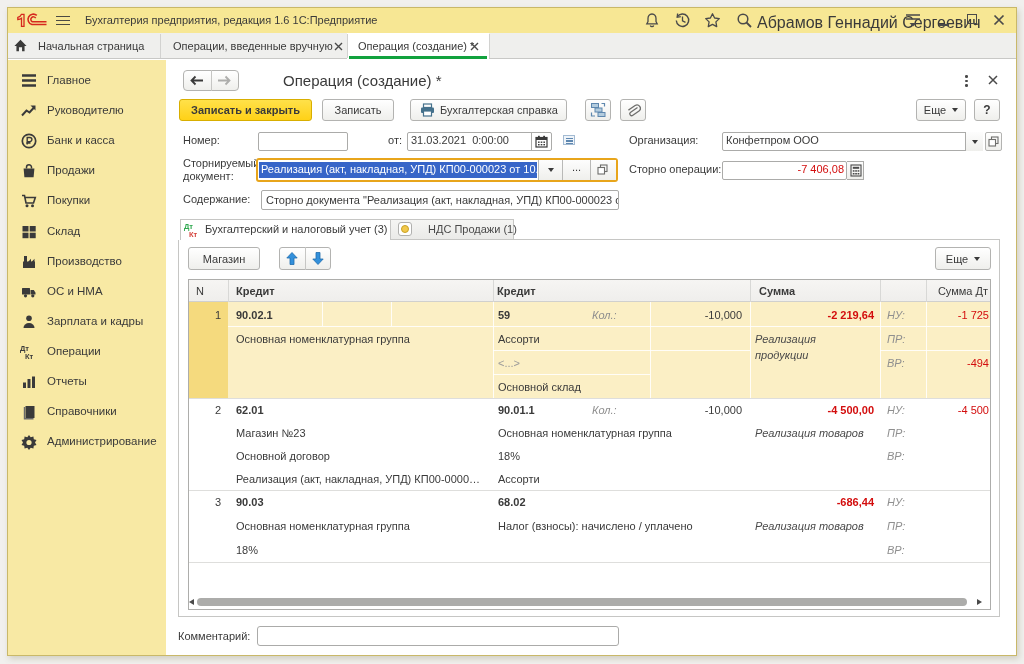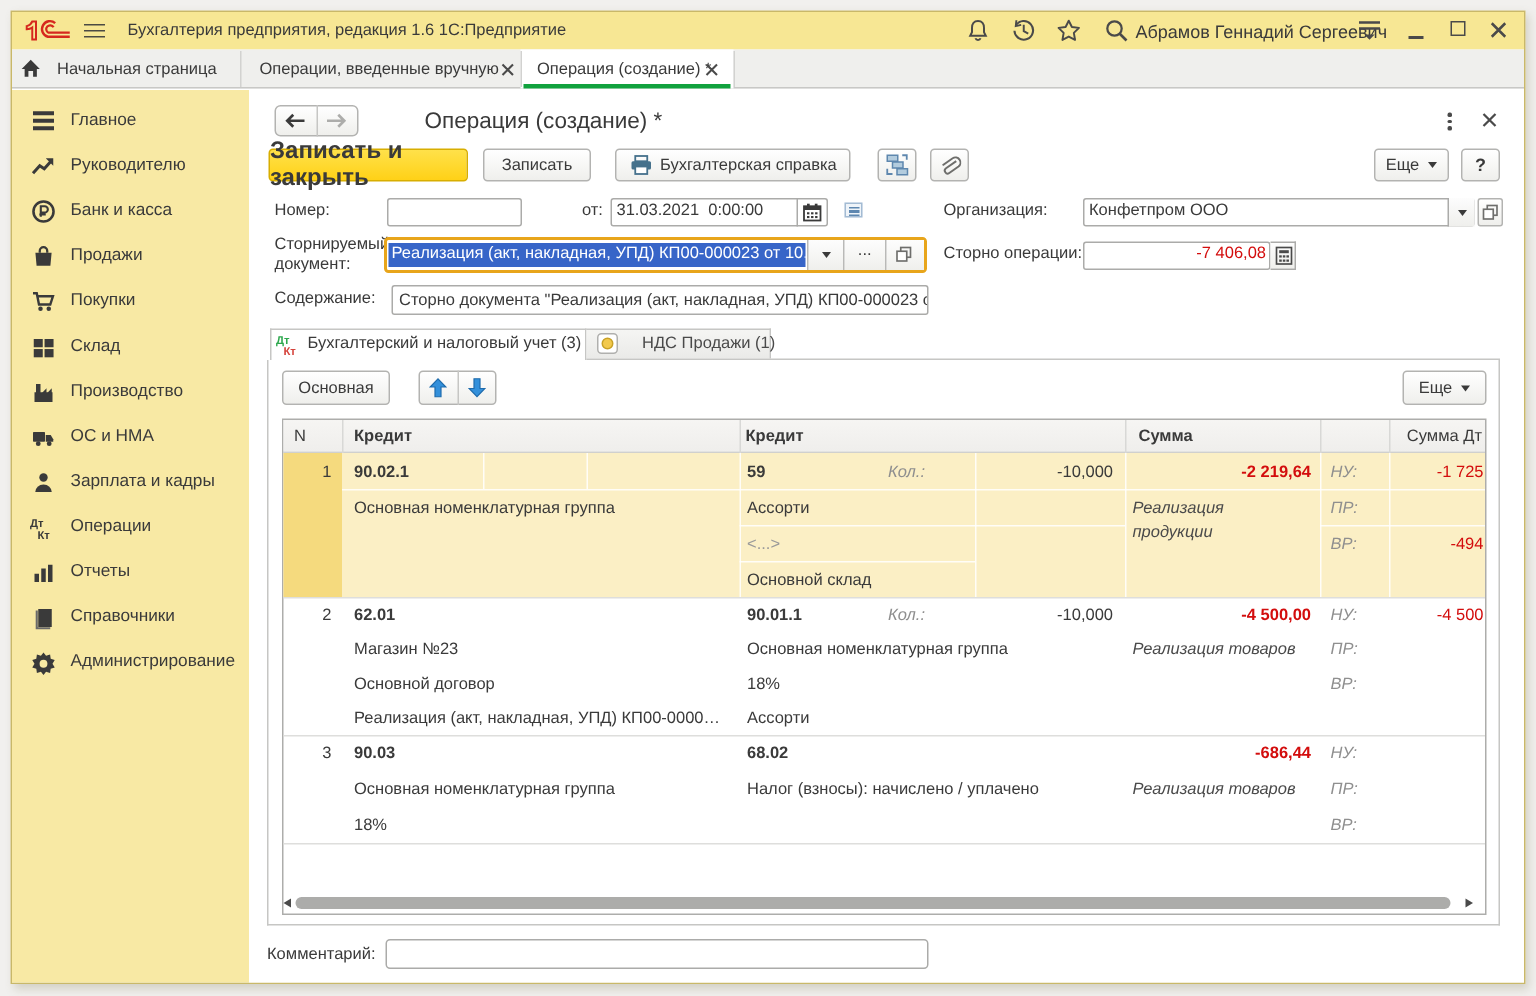--- a/index.html
+++ b/index.html
@@ -42,21 +42,21 @@
   <path d="M3.6 1.5 L3.2 5.3 L6.8 4.6" fill="none" stroke="#4A4A4A" stroke-width="1.3"></path>
   <path d="M8.5 4.5 V8.8 L11.5 10.4" fill="none" stroke="#4A4A4A" stroke-width="1.3"></path>
  </svg>
  <svg class="ab" style="left:704px;top:12px" width="17" height="17" viewBox="0 0 17 17">
   <path d="M8.5 1.8 L10.6 6 L15.3 6.6 L11.9 9.9 L12.7 14.6 L8.5 12.4 L4.3 14.6 L5.1 9.9 L1.7 6.6 L6.4 6 Z" fill="none" stroke="#4A4A4A" stroke-width="1.3" stroke-linejoin="round"></path>
  </svg>
  <svg class="ab" style="left:736px;top:12px" width="17" height="17" viewBox="0 0 17 17">
   <circle cx="7" cy="7" r="4.8" fill="none" stroke="#4A4A4A" stroke-width="1.5"></circle>
   <path d="M10.5 10.5 L15 15" stroke="#4A4A4A" stroke-width="1.8"></path>
  </svg>
- <div class="ab nw" style="left:757px;top:14px;font-size:12px">Абрамов Геннадий Сергеевич</div>
+ <div class="ab nw" style="left:757px;top:14px;font-size:16px">Абрамов Геннадий Сергеевич</div>
  <svg class="ab" style="left:905px;top:13px" width="16" height="15" viewBox="0 0 16 15">
   <path d="M1 2 H15 M1 6 H15" stroke="#4A4A4A" stroke-width="1.6"></path>
   <path d="M4.5 10 H11.5 L8 13.5 Z" fill="#4A4A4A"></path>
  </svg>
  <div class="ab" style="left:939px;top:24px;width:10px;height:2px;background:#4A4A4A"></div>
  <div class="ab" style="left:967px;top:14px;width:10px;height:10px;border:1.6px solid #4A4A4A"></div>
  <svg class="ab" style="left:993px;top:14px" width="12" height="12" viewBox="0 0 12 12">
   <path d="M1.5 1.5 L10.5 10.5 M10.5 1.5 L1.5 10.5" stroke="#4A4A4A" stroke-width="1.7"></path>
  </svg>
 </div>
@@ -169,21 +169,21 @@
       <path d="M1 5.5 H12.5 M8.5 1.5 L12.5 5.5 L8.5 9.5" stroke="#ADADAB" stroke-width="1.8" fill="none"></path>
     </svg>
  <div class="ab nw" style="left:283px;top:72px;font-size:15px">Операция (создание) *</div>
  <div class="ab" style="left:965px;top:75px;width:2.5px;height:2.5px;background:#4A4A4A;border-radius:50%"></div>
  <div class="ab" style="left:965px;top:79.5px;width:2.5px;height:2.5px;background:#4A4A4A;border-radius:50%"></div>
  <div class="ab" style="left:965px;top:84px;width:2.5px;height:2.5px;background:#4A4A4A;border-radius:50%"></div>
  <svg class="ab" style="left:988px;top:75px" width="10" height="10" viewBox="0 0 10 10">
       <path d="M1 1 L9 9 M9 1 L1 9" stroke="#4A4A4A" stroke-width="1.5"></path>
     </svg>
  <div class="ab" style="left:179px;top:99px;width:133px;height:22px;border:1px solid #D8AE00;border-radius:3px;background:linear-gradient(#FFE14A,#FFD117);display:flex;align-items:center;justify-content:center">
-      <span class="b" style="font-size:16px">Записать и закрыть</span>
+      <span class="b" style="font-size:11px">Записать и закрыть</span>
     </div>
  <div class="btn" style="left:322px;top:99px;width:72px;height:22px">Записать</div>
  <div class="btn" style="left:410px;top:99px;width:157px;height:22px"></div>
  <svg class="ab" style="left:420px;top:103px" width="15" height="14" viewBox="0 0 15 14">
       <rect x="3.5" y="1" width="8" height="3.5" fill="none" stroke="#45718C" stroke-width="1.2"></rect>
       <rect x="1" y="4.5" width="13" height="5.5" rx="1" fill="#45718C"></rect>
       <rect x="3.5" y="8" width="8" height="5" fill="#FFF" stroke="#45718C" stroke-width="1.2"></rect>
     </svg>
  <div class="ab nw" style="left:440px;top:104px">Бухгалтерская справка</div>
  <div class="btn" style="left:585px;top:99px;width:26px;height:22px"></div>
@@ -284,21 +284,21 @@
       <text x="0" y="7" font-size="7.5" font-weight="bold" fill="#2EA84E" font-family="Liberation Sans">Дт</text>
       <text x="5" y="14.5" font-size="7.5" font-weight="bold" fill="#D5433C" font-family="Liberation Sans">Кт</text>
     </svg>
  <div class="ab nw" style="left:205px;top:223px">Бухгалтерский и налоговый учет (3)</div>
  <div class="ab" style="left:398px;top:222px;width:14px;height:14px;border:1px solid #B0B0AE;border-radius:3px;background:#FFF"></div>
  <div class="ab" style="left:401px;top:225px;width:8px;height:8px;border-radius:50%;background:#F2C94C;border:1px solid #C9A227"></div>
  <div class="ab nw" style="left:428px;top:223px;color:#4A4A4A">НДС Продажи (1)</div>
  <div class="ab" style="left:178px;top:240px;width:1px;height:377px;background:#C6C6C4"></div>
  <div class="ab" style="left:999px;top:240px;width:1px;height:377px;background:#C6C6C4"></div>
  <div class="ab" style="left:178px;top:616px;width:822px;height:1px;background:#C6C6C4"></div>
- <div class="btn" style="left:188px;top:247px;width:72px;height:23px">Основная</div>
+ <div class="btn" style="left:188px;top:247px;width:72px;height:23px">Магазин</div>
  <div class="btn" style="left:279px;top:247px;width:52px;height:23px"></div>
  <div class="ab" style="left:305px;top:247px;width:1px;height:23px;background:#C6C6C4"></div>
  <svg class="ab" style="left:285px;top:251px" width="14" height="15" viewBox="0 0 14 15">
       <path d="M5 13.5 V7 H1.8 L7 1.5 L12.2 7 H9 V13.5 Z" fill="#3390DB" stroke="#1F6CAD" stroke-width="0.8"></path>
     </svg>
  <svg class="ab" style="left:311px;top:251px" width="14" height="15" viewBox="0 0 14 15">
       <path d="M5 1.5 V8 H1.8 L7 13.5 L12.2 8 H9 V1.5 Z" fill="#3390DB" stroke="#1F6CAD" stroke-width="0.8"></path>
     </svg>
  <div class="btn" style="left:935px;top:247px;width:56px;height:23px">
       <span>Еще</span>

